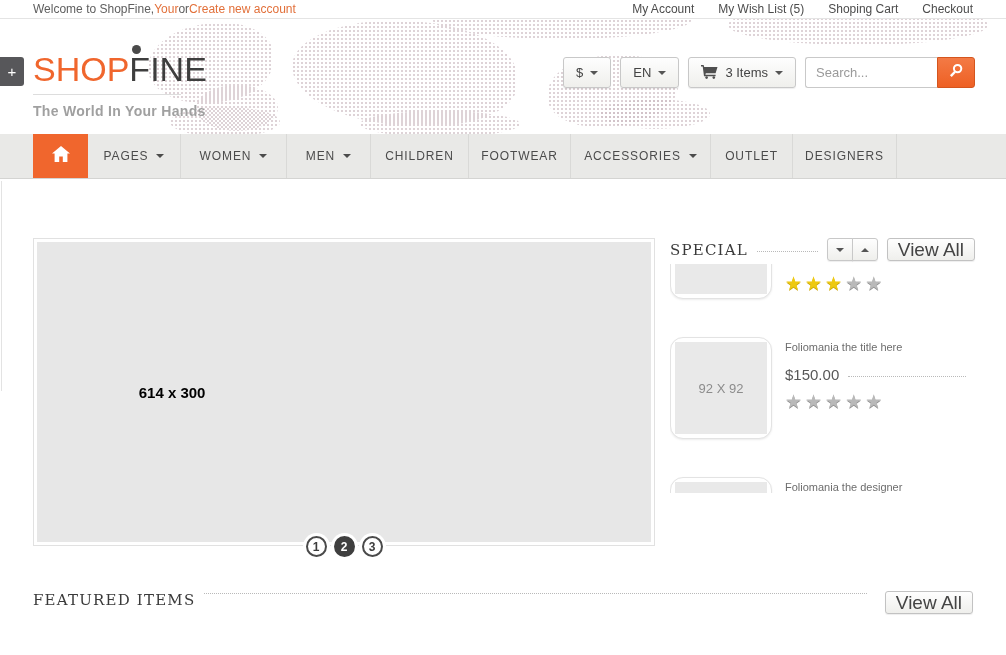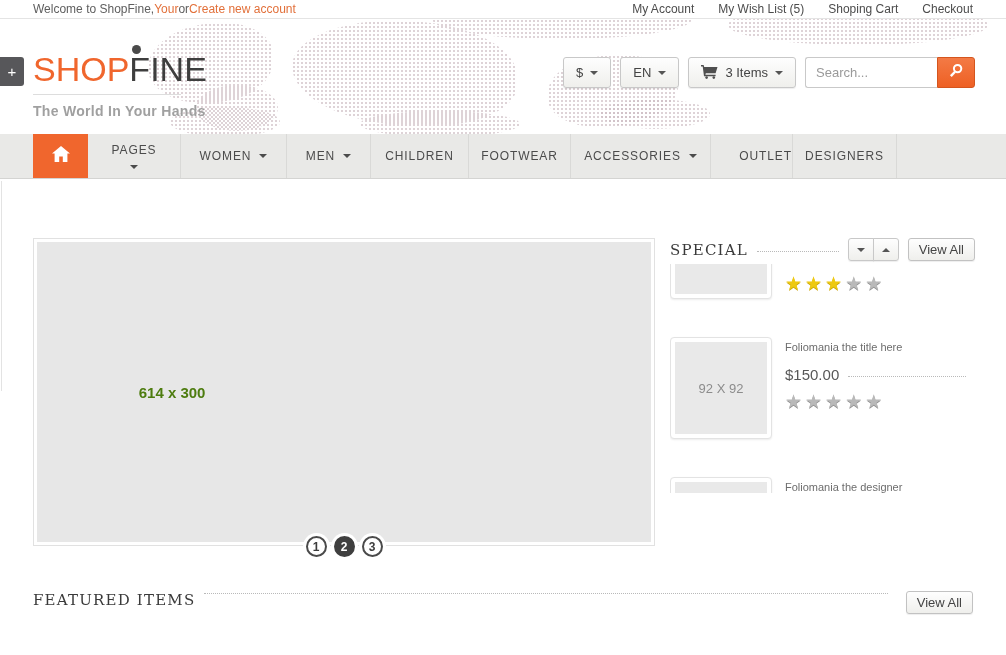--- a/index.html
+++ b/index.html
@@ -55,46 +55,46 @@
   .nav-item .caret-down { border-top-color:#4b4b4b; }
 
   
   .main { position:relative; height:476px; }
   .left-rail { position:absolute; left:1px; top:2px; width:1px; height:210px; background:#e3e3e3; }
 
   .slider-box { position:absolute; left:33px; top:59px; width:622px; height:308px;
     background:#fff; border:1px solid #e1e1e1; padding:3px; }
   .slider-ph { position:relative; width:100%; height:100%; background:#e7e7e7; }
   .slider-label { position:absolute; left:22%; top:50%; transform:translate(-50%,-50%);
-    font-size:15px; font-weight:bold; color:#4d7c0f;text-align:center; }
+    font-size:15px; font-weight:bold; color:#000000;text-align:center; }
   .pagination { position:absolute; left:0; right:0; bottom:-12px; display:flex; justify-content:center; gap:7px; }
   .page-dot { width:21px; height:21px; border-radius:50%; background:#fff; border:2px solid #4a4a4a;
     color:#3c3c3c; font-size:12px; font-weight:bold; display:flex; align-items:center; justify-content:center;
     box-shadow:0 0 0 3px #fff; cursor:pointer; }
   .page-dot.active { background:#3f3f3f; border-color:#3f3f3f; color:#fff; }
 
   
   .sidebar { position:absolute; left:670px; top:59px; width:305px; }
   .side-head { display:flex; align-items:center; }
   .serif-title { font-family:"DejaVu Serif", serif; font-size:15px; letter-spacing:1.2px; color:#3a3a3a; }
   .leader { flex:1; border-bottom:1px dotted #b9b9b9; margin:0 9px; position:relative; top:2px; }
   .btn-group { display:flex; }
   .sbtn { width:26px; height:23px; background:linear-gradient(#fefefe,#efefec); border:1px solid #c8c8c8;
     display:flex; align-items:center; justify-content:center; cursor:pointer; box-shadow:0 1px 1px rgba(0,0,0,.07); }
   .sbtn.first { border-radius:3px 0 0 3px; }
   .sbtn.last { border-radius:0 3px 3px 0; margin-left:-1px; }
-  .viewall { margin-left:9px; height:23px; padding:0 10px; font-size:13px; color:#444;
+  .viewall { margin-left:9px; height:23px; padding:0 10px; font-size:19px; color:#444;
     background:linear-gradient(#fefefe,#efefec); border:1px solid #c2c2c2; border-radius:3px;
     box-shadow:0 1px 1px rgba(0,0,0,.07); cursor:pointer; display:flex; align-items:center;
     font-family:"Liberation Sans", sans-serif; }
   .carousel { margin-top:3px; height:229px; overflow:hidden; }
   .citems { margin-top:-67px; }
   .citem { display:flex; margin-bottom:38px; }
   .imgbox { width:102px; height:102px; padding:4px; background:#fff; border:1px solid #e3e3e3;
-    border-radius:4px; box-shadow:0 1px 2px rgba(0,0,0,.08); flex:none; cursor:pointer; }
+    border-radius:13px; box-shadow:0 1px 2px rgba(0,0,0,.08); flex:none; cursor:pointer; }
   .imgbox .ph { width:92px; height:92px; background:#e9e9e9; display:flex; align-items:center;
     justify-content:center; font-size:13px; color:#8c8c8c; }
   .cmeta { flex:1; margin-left:13px; display:flex; flex-direction:column; }
   .cmeta.push-end { justify-content:flex-end; }
   .ctitle { font-size:11px; color:#6d6d6d; margin-top:4px; cursor:pointer; }
   .cprice-row { display:flex; align-items:center; margin-top:13px; }
   .cprice { font-size:15px; color:#585858; }
   .stars { margin-top:9px; font-size:19px; letter-spacing:3px; line-height:1; }
   .star { color:#b9b9b9; text-shadow:0 1px 0 #8f8f8f; }
   .star.filled { color:#eec911; text-shadow:0 1px 0 #c9a50b; }
@@ -183,21 +183,21 @@
   </div>
 
   <div class="nav">
     <div class="nav-home">
       <span>
         <svg width="18" height="16" viewBox="0 0 18 16">
           <path d="M9 0 L18 7.4 H15.4 V16 H10.8 V10.4 H7.2 V16 H2.6 V7.4 H0 Z" fill="#fff"></path>
         </svg>
       </span>
     </div>
-    <div class="nav-item" style="width:93px;flex-direction:column;">
+    <div class="nav-item" style="width:93px;">
       <span>PAGES</span>
       <span class="caret-down"></span>
     </div>
     <div class="nav-item" style="width:106px;">
       <span>WOMEN</span>
       <span class="caret-down"></span>
     </div>
     <div class="nav-item" style="width:84px;">
       <span>MEN</span>
       <span class="caret-down"></span>
@@ -205,21 +205,21 @@
     <div class="nav-item" style="width:98px;">
       <span>CHILDREN</span>
     </div>
     <div class="nav-item" style="width:102px;">
       <span>FOOTWEAR</span>
     </div>
     <div class="nav-item" style="width:140px;">
       <span>ACCESSORIES</span>
       <span class="caret-down"></span>
     </div>
-    <div class="nav-item" style="width:82px;justify-content:flex-end;">
+    <div class="nav-item" style="width:82px;">
       <span>OUTLET</span>
     </div>
     <div class="nav-item" style="width:104px;">
       <span>DESIGNERS</span>
     </div>
   </div>
 
   <div class="main">
     <div class="left-rail"></div>
 

